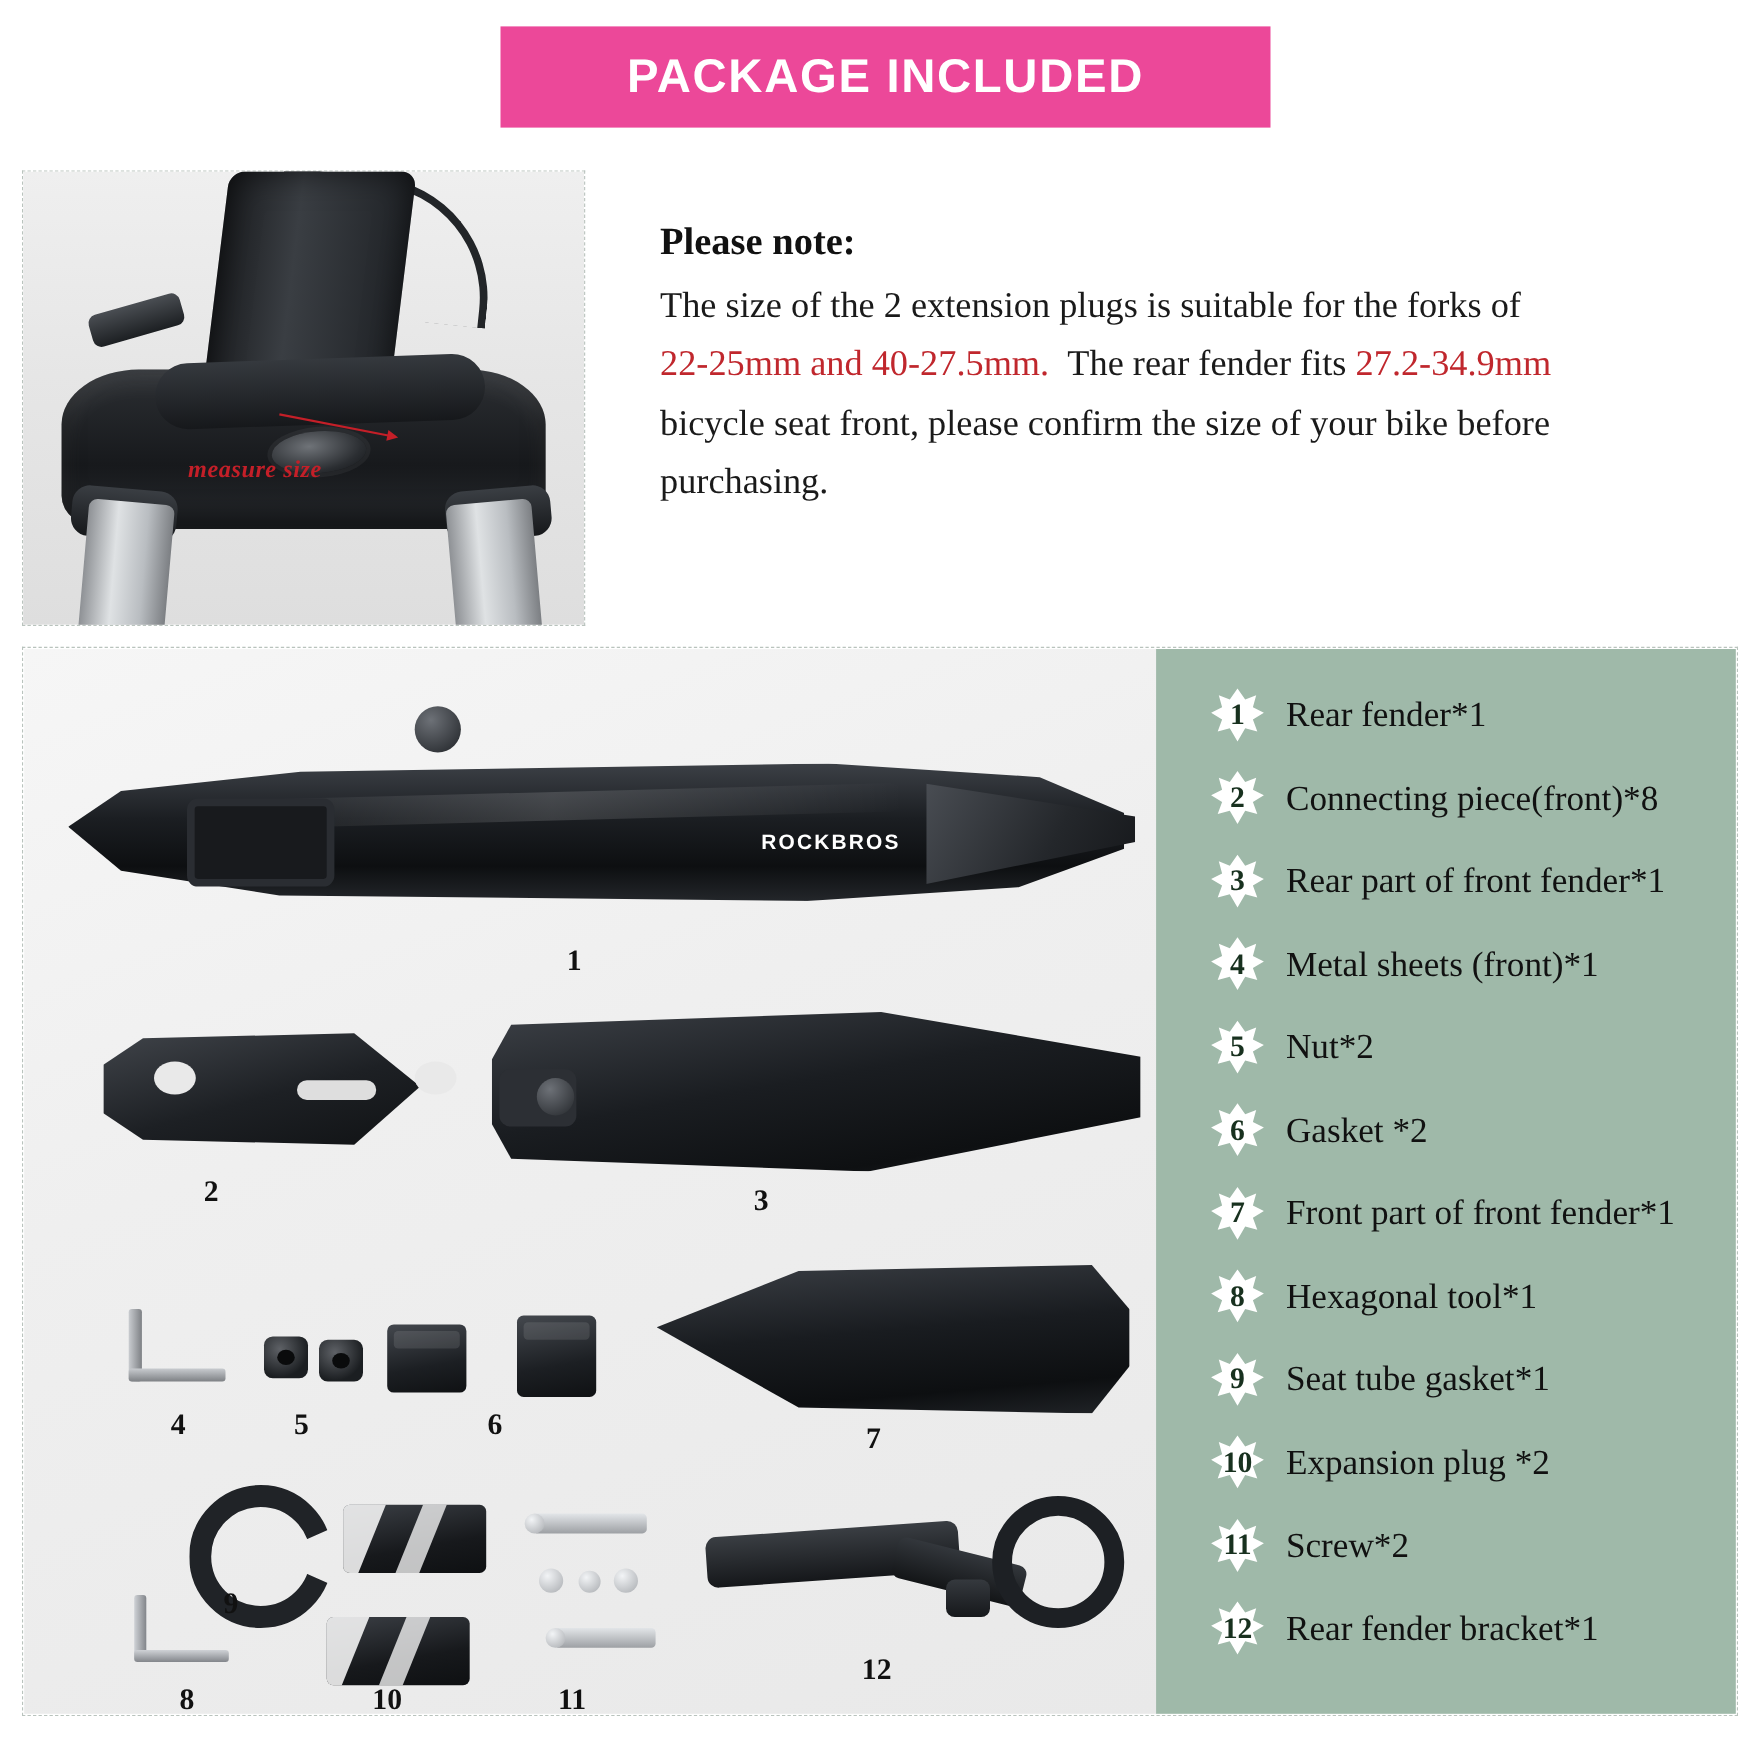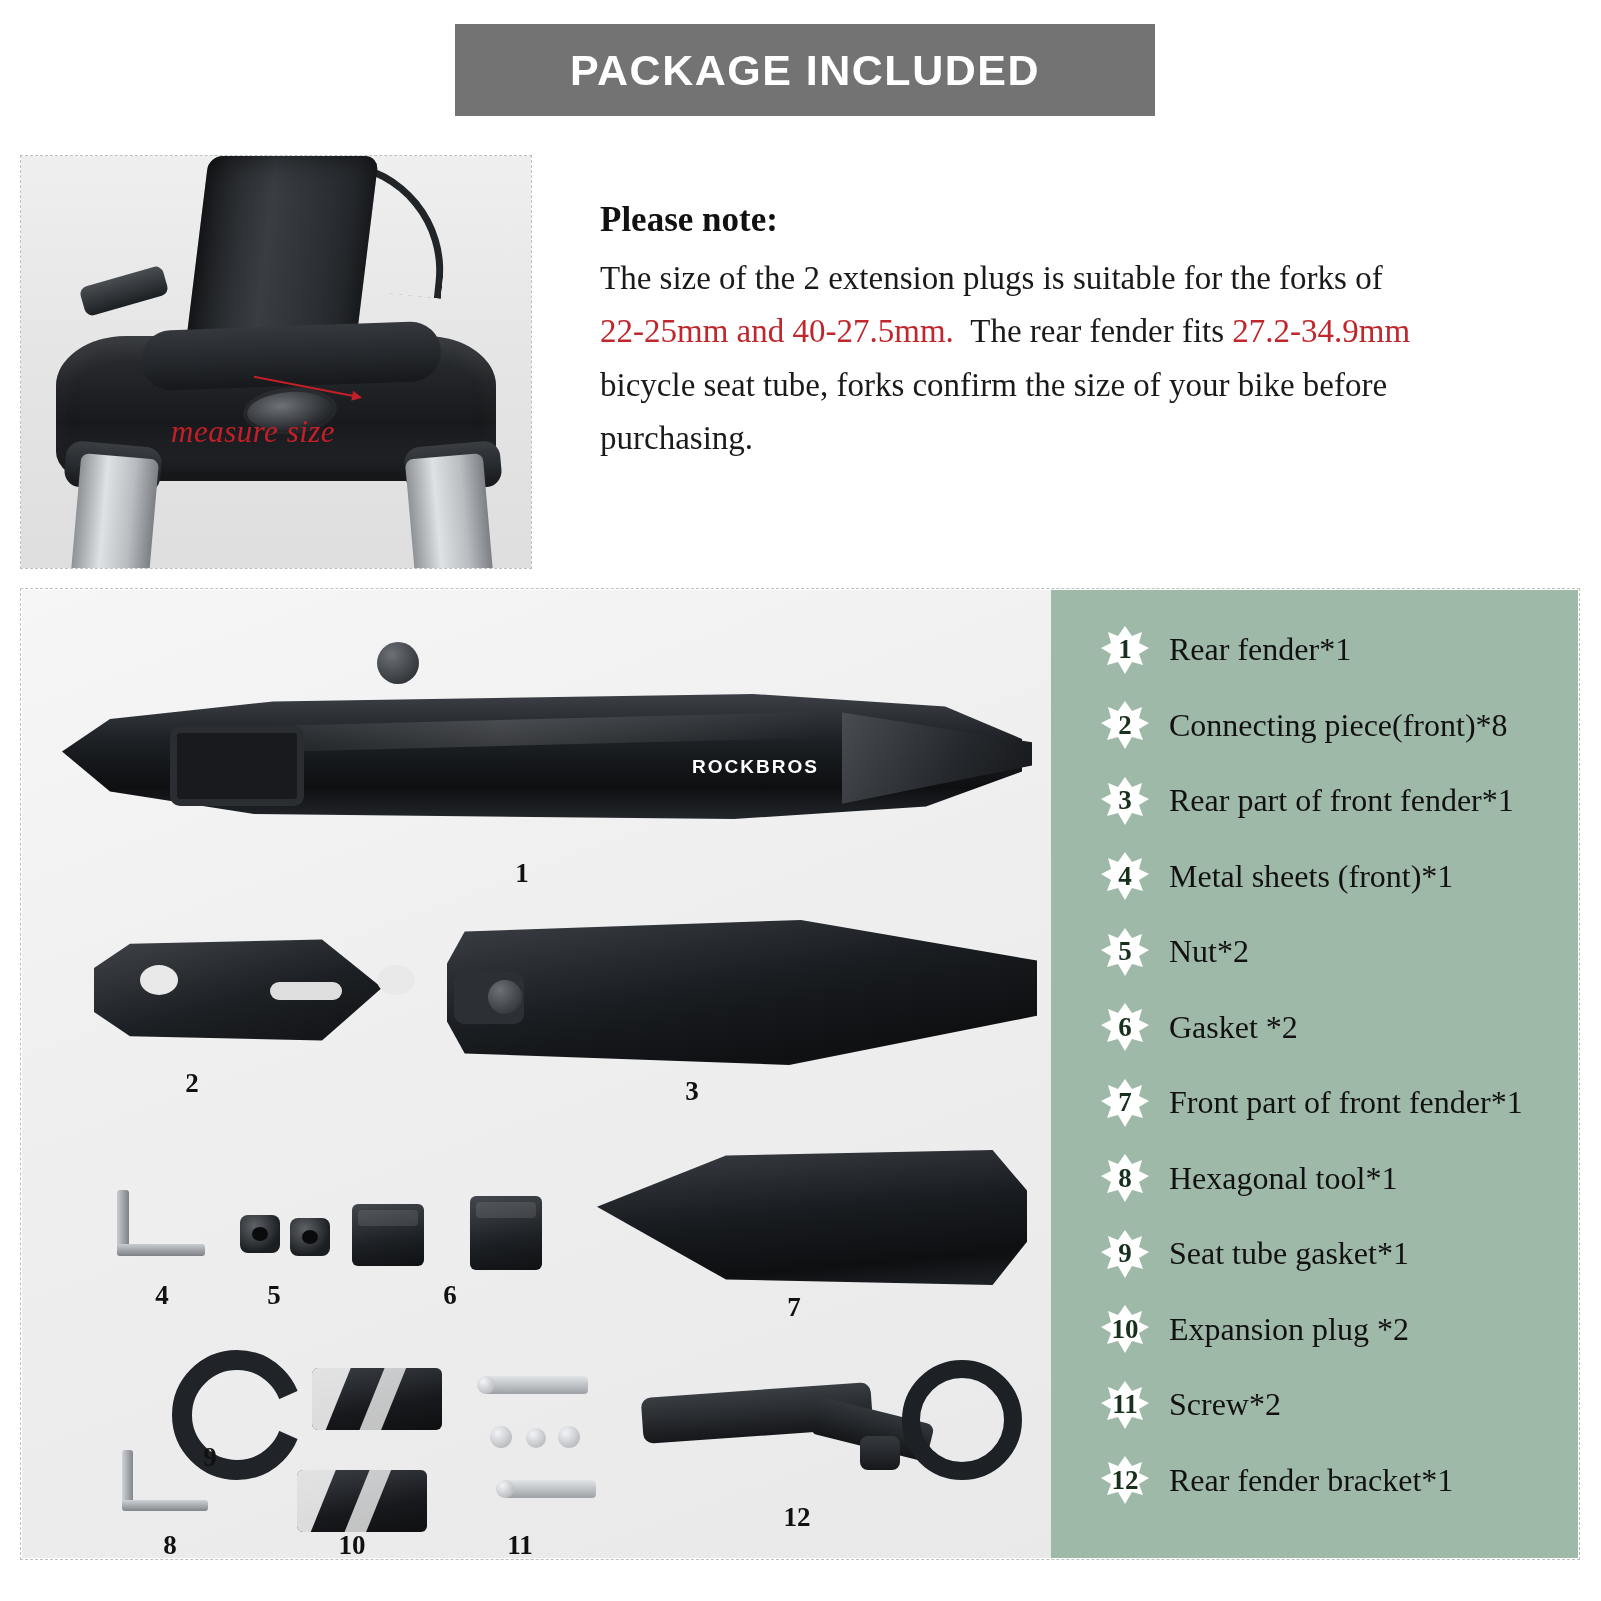--- a/index.html
+++ b/index.html
@@ -15,21 +15,21 @@
     overflow: hidden;
   }
 
   
   .header-band {
     position: absolute;
     left: 455px;
     top: 24px;
     width: 700px;
     height: 92px;
-    background: #737373;
+    background: #ec4899;
     display: flex;
     align-items: center;
     justify-content: center;
   }
   .header-title {
     font-family: "Liberation Sans", sans-serif;
     font-weight: bold;
     font-size: 43px;
     letter-spacing: 1.5px;
     color: #ffffff;
@@ -154,22 +154,22 @@
     border-left: 10px solid #c41f28;
     border-top: 5px solid transparent;
     border-bottom: 5px solid transparent;
   }
   .measure-label {
     position: absolute;
     left: 150px;
     top: 258px;
     font-family: "Liberation Serif", serif;
     font-style: italic;
-    font-weight: normal;
-    font-size: 31px;
+    font-weight: bold;
+    font-size: 22px;
     color: #c41f28;
     letter-spacing: 0.5px;
   }
 
   
   .note-block {
     position: absolute;
     left: 600px;
     top: 200px;
     width: 945px;
@@ -434,21 +434,21 @@
   </div>
 </div>
 
 <div class="note-block">
   <div class="note-title">Please note:</div>
   <div class="note-body">
     <span>The size of the 2 extension plugs is suitable for the forks of</span><br>
     <span class="hl">22-25mm and 40-27.5mm.</span>
     &nbsp;<span>The rear fender fits</span>
     <span class="hl">27.2-34.9mm</span><br>
-    <span>bicycle seat tube, forks confirm the size of your bike before</span><br>
+    <span>bicycle seat front, please confirm the size of your bike before</span><br>
     <span>purchasing.</span>
   </div>
 </div>
 
 <div class="parts-panel">
 
   <div class="parts-photo">
 
     <div class="fender1">
       <div class="f1-body"></div>

